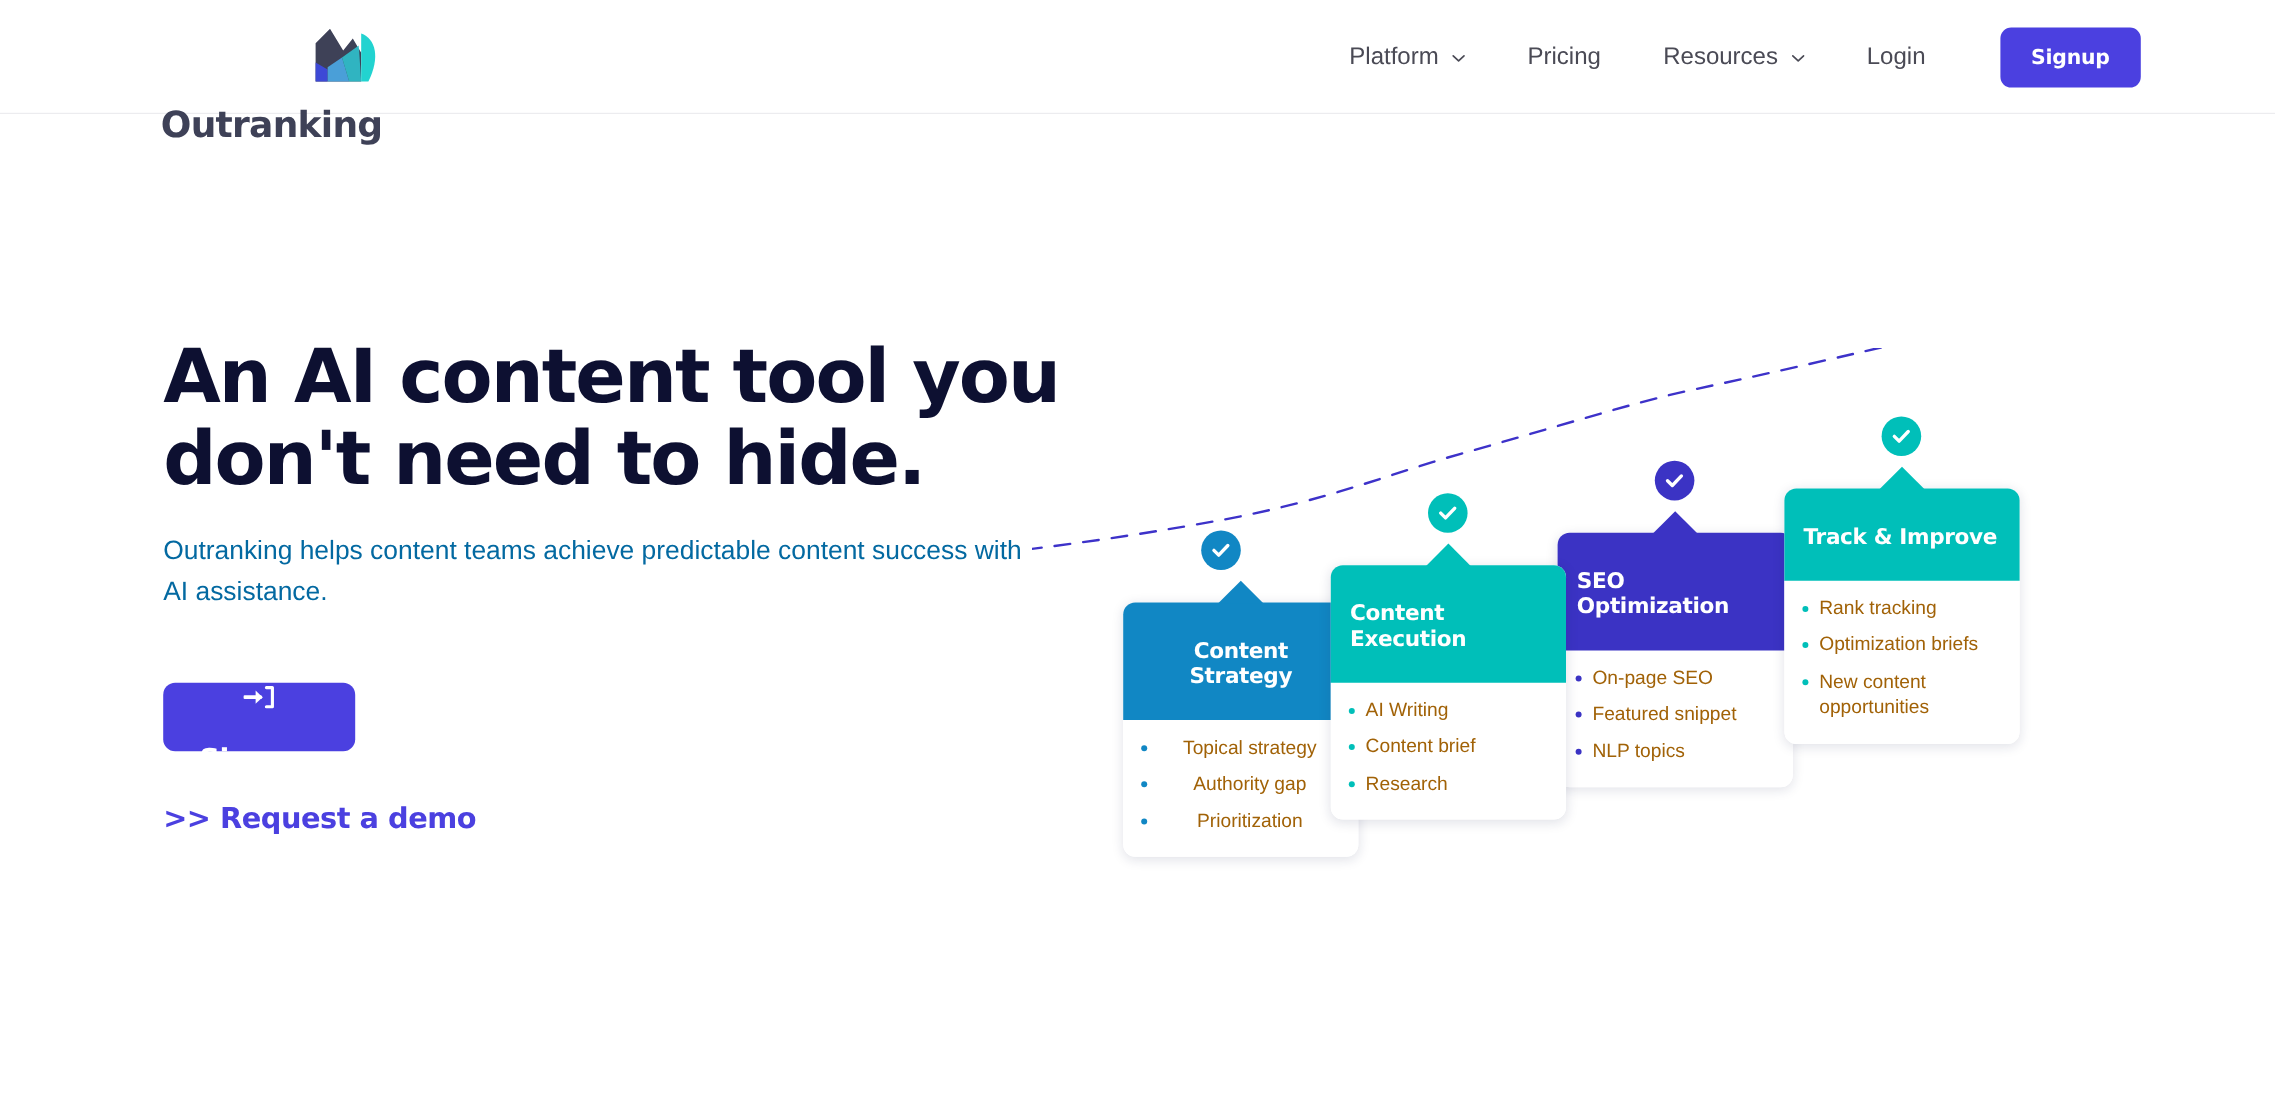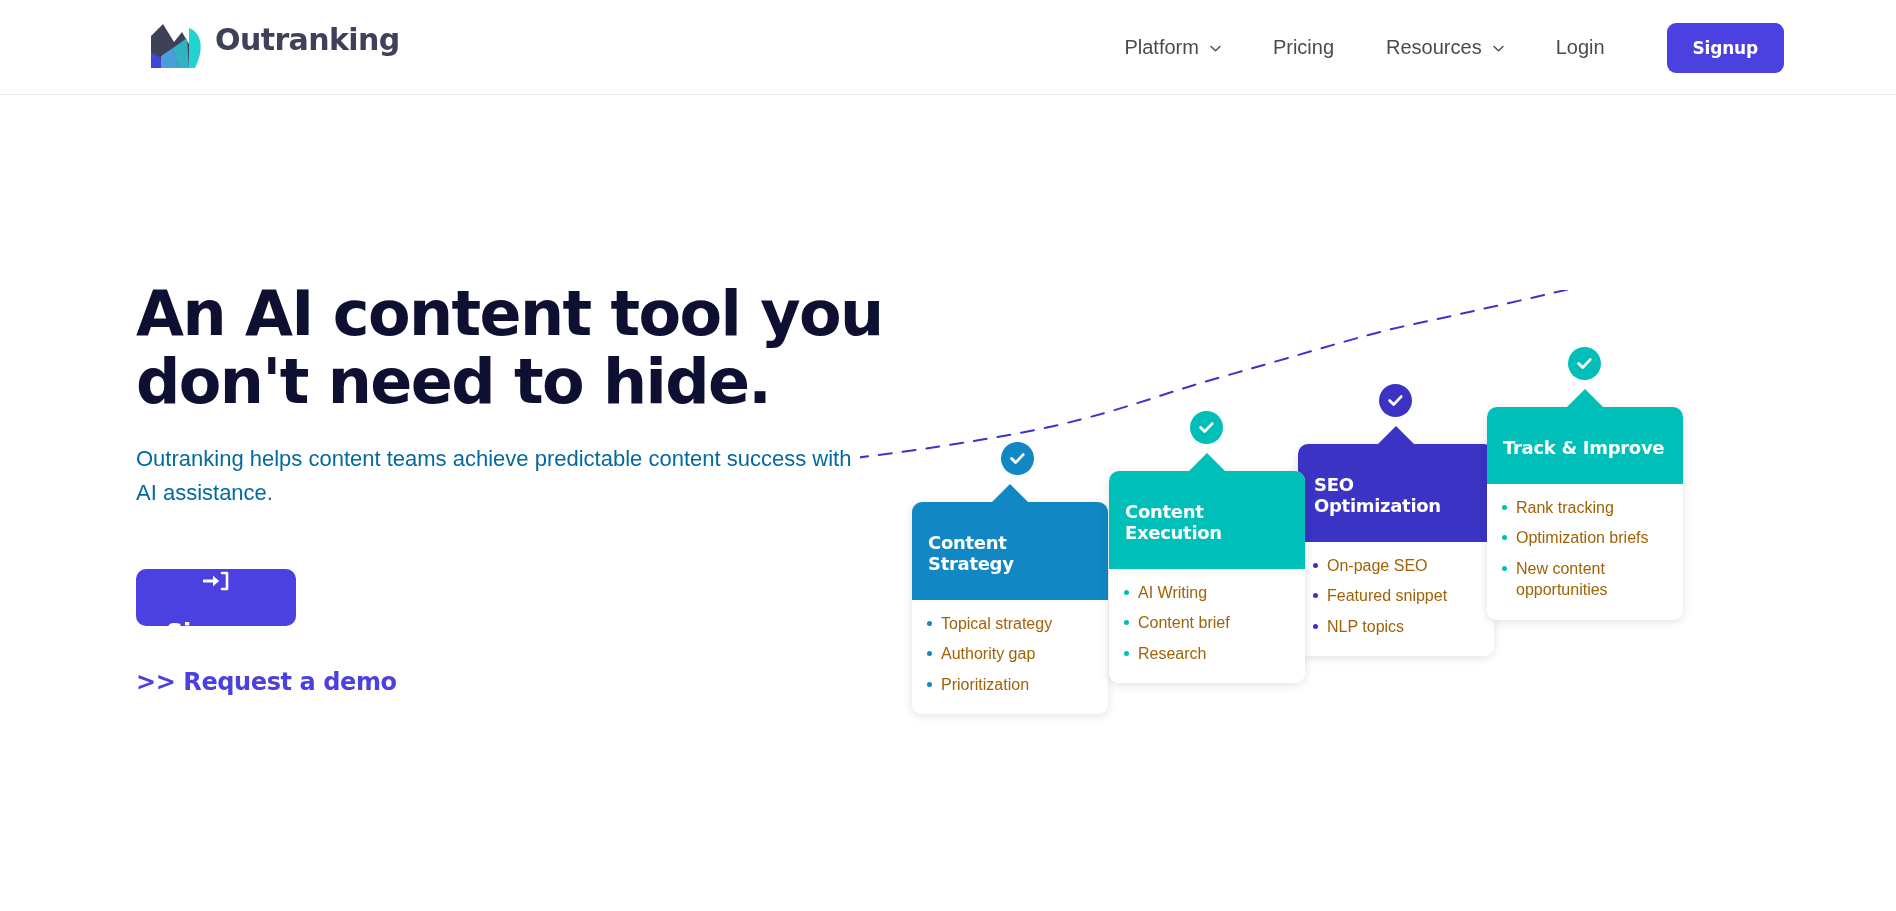--- a/index.html
+++ b/index.html
@@ -23,26 +23,27 @@
     position: absolute;
     top: 0; left: 0;
     width: 1896px;
     height: 95px;
     background: #ffffff;
     border-bottom: 1px solid #ececef;
   }
 
   .logo {
     position: absolute;
-    left: 149px;
+    left: 134px;
     top: 22px;
     display: flex;
-    align-items: flex-start;
+    align-items: flex-end;
     gap: 8px;
     cursor: pointer;
+    flex-direction: column;
   }
   .logo-mark { display: block; }
   .logo-text {
     font-size: 30px;
     font-weight: 700;
     letter-spacing: -0.6px;
     color: #3e4157;
     font-family: "DejaVu Sans", sans-serif;
   }
 
@@ -332,21 +333,21 @@
   </div>
 
   <div class="check-badge" style="left:708px; top:57px; background:#00bfb9;">
     <span>
       <svg width="19" height="19" viewBox="0 0 19 19">
           <path d="M3.6 9.6 L7.6 13.6 L15.2 5.6" fill="none" stroke="#fff" stroke-width="2.8" stroke-linecap="round" stroke-linejoin="round"></path>
         </svg>
     </span>
   </div>
 
-  <div class="step-card" style="left:52px; top:212px; --accent:#1187c4;">
+  <div class="step-card" style="left:76px; top:212px;text-align:center; --accent:#1187c4;">
     <div class="card-head" style="background:#1187c4;">
       <span class="notch"></span>
       <span>Content Strategy</span>
     </div>
     <div class="card-body">
       <ul>
         <li>Topical strategy</li>
         <li>Authority gap</li>
         <li>Prioritization</li>
       </ul>

